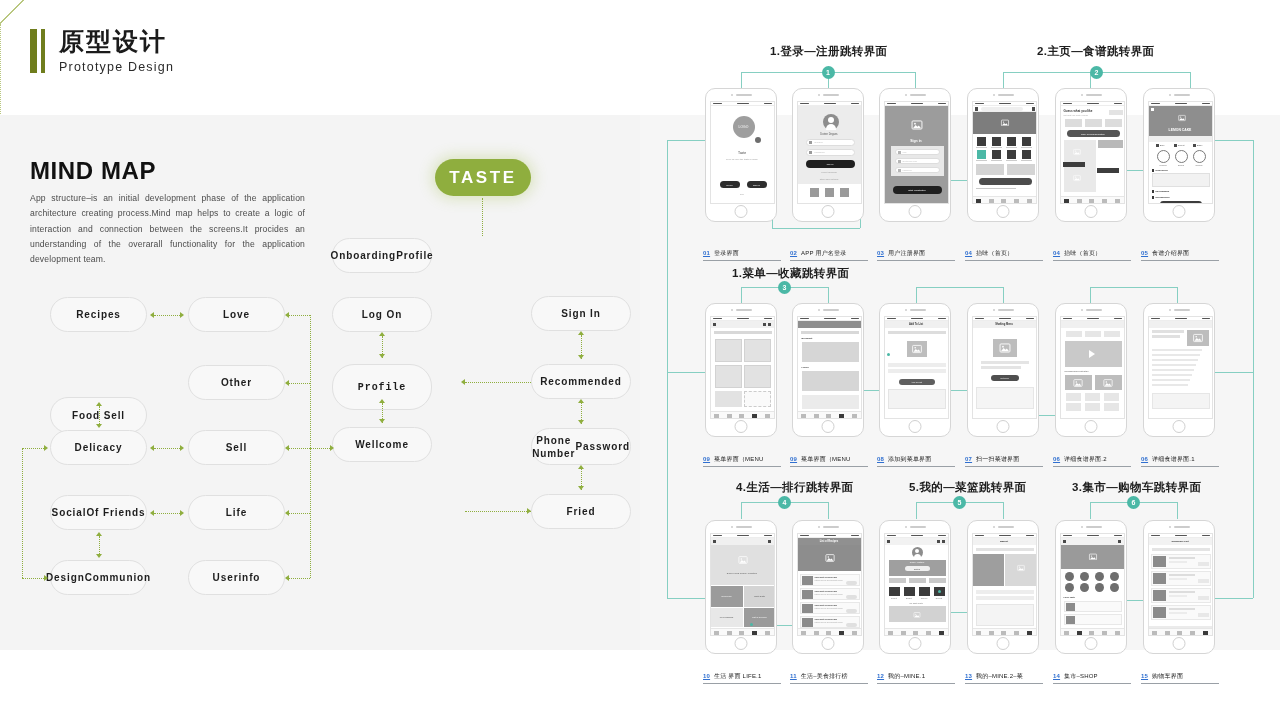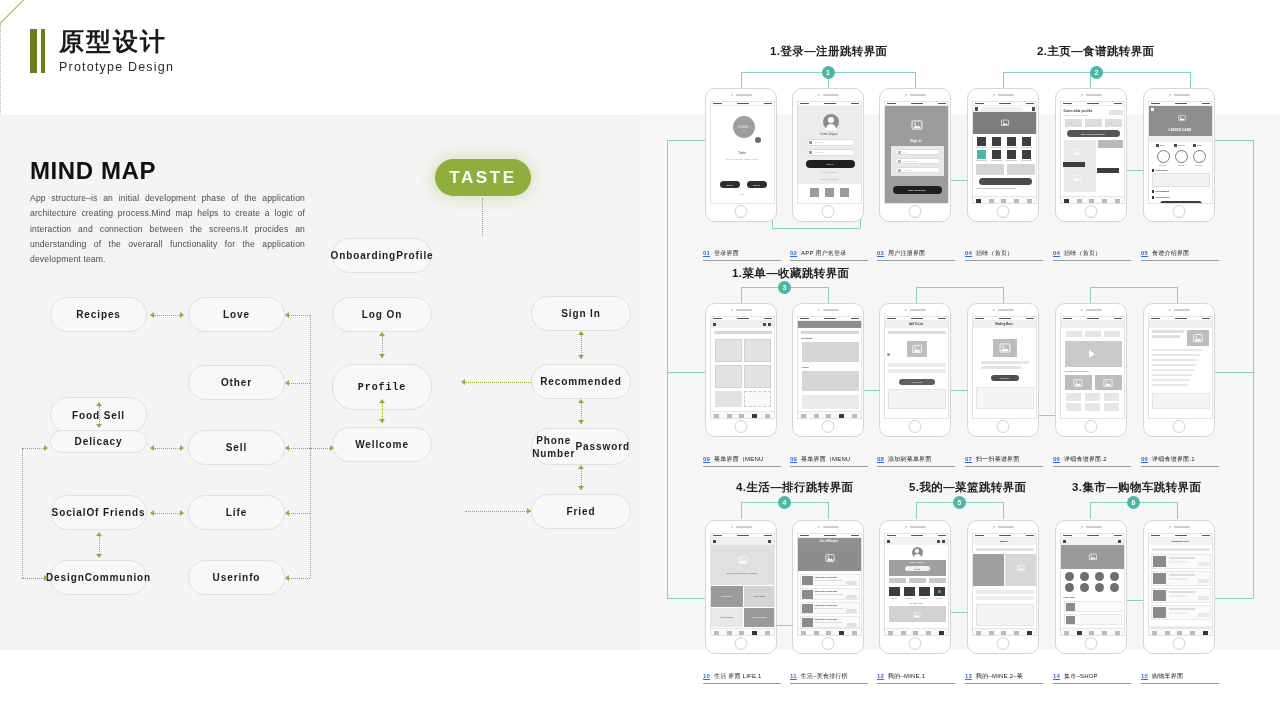--- a/index.html
+++ b/index.html
@@ -150,21 +150,21 @@
   <div class="mm-title">MIND MAP</div>
   <div class="mm-desc">App structure–is an initial development phase of the application architecture creating process.Mind map helps to create a logic of interaction and connection between the screens.It procides an understanding of the overarall functionality for the application development team.</div>
 
   <div id="mm-nodes">
       <div class="node" style="left: 50px; top: 297px; width: 97px; height: 35px;">
         <span>Recipes</span>
       </div>
       <div class="node" style="left: 50px; top: 365px; width: 97px; height: 36px; margin-top: 32px;">
         <span>Food Sell</span>
       </div>
-      <div class="node" style="left: 50px; top: 430px; width: 97px; height: 23px;">
+      <div class="node" style="left: 50px; top: 430px; width: 97px; height: 35px;">
         <span>Delicacy</span>
       </div>
       <div class="node" style="left: 50px; top: 495px; width: 97px; height: 35px;">
         <span>Social</span>
         <br>
         <span>Of Friends</span>
       </div>
       <div class="node" style="left: 50px; top: 560px; width: 97px; height: 35px;">
         <span>Design</span>
         <br>

